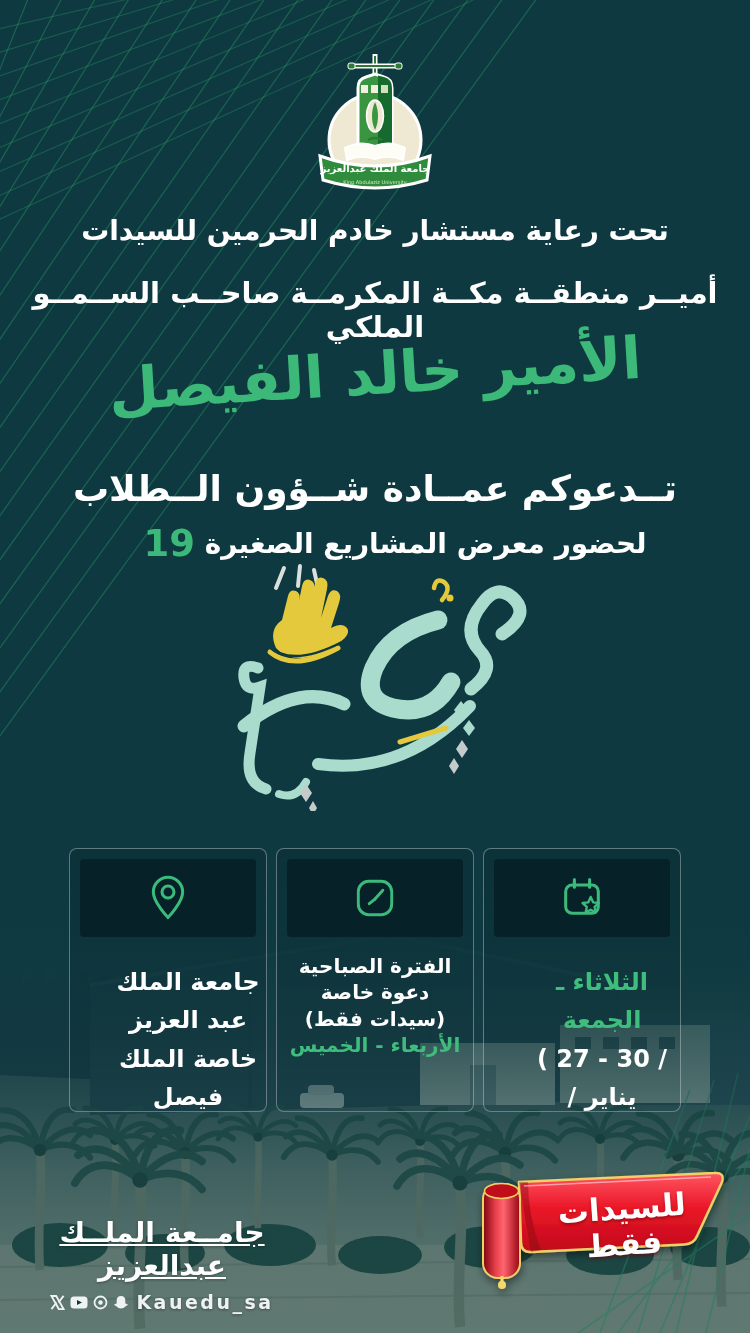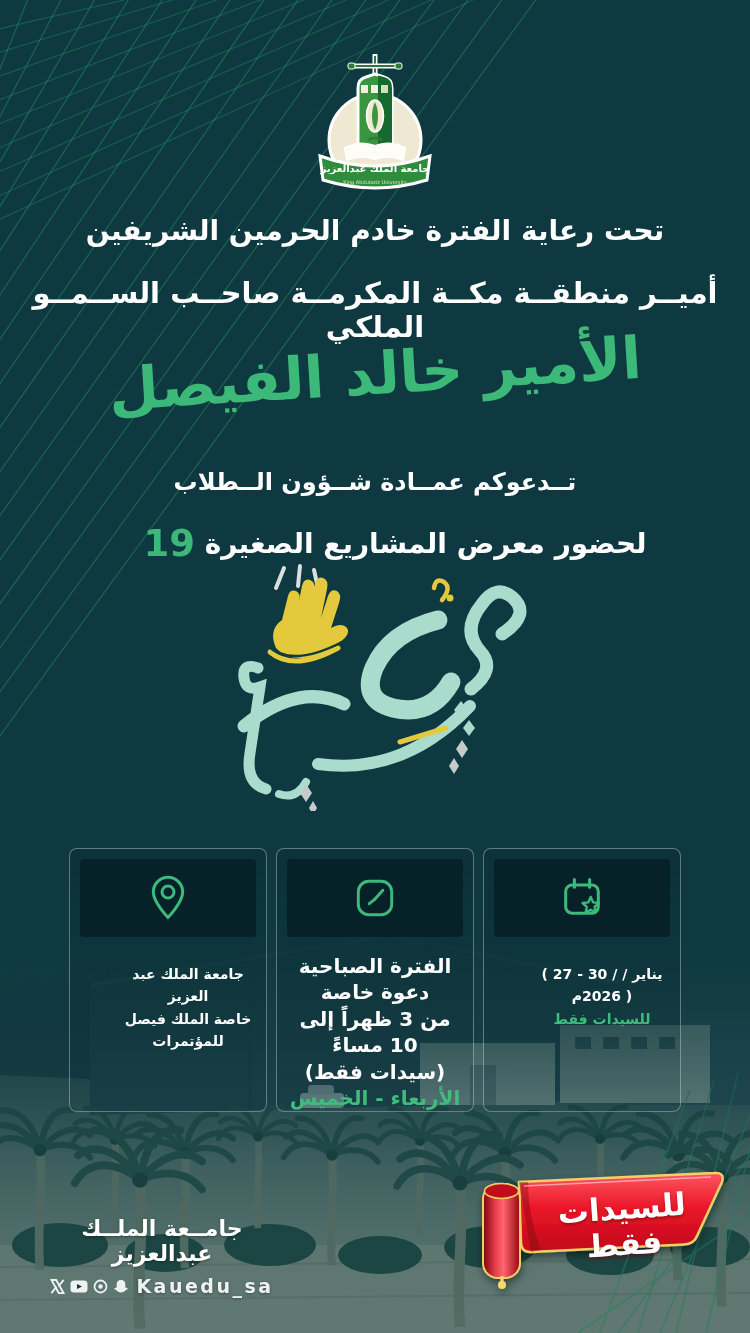--- a/index.html
+++ b/index.html
@@ -16,21 +16,21 @@
   .hero-line{
     position:absolute;left:0;width:750px;text-align:center;color:#ffffff;
     font-weight:700;letter-spacing:0;
   }
   .line1{top:214px;font-size:28px;}
   .line2{top:276px;font-size:29px;}
   .prince{
     top:340px;font-size:58px;color:#3cb878;transform:rotate(-3.5deg);
     font-weight:700;
   }
-  .line3{top:468px;font-size:24px;}
+  .line3{top:468px;font-size:36px;}
   .line4{top:522px;font-size:28px;padding-left:20px;}
   .line4 .num{color:#3cb878;font-size:37px;vertical-align:-3px;font-weight:700;}
 
   
   .cards{
     position:absolute;top:848px;right:69px;width:612px;height:264px;
     display:flex;flex-direction:row;gap:9px;
   }
   .card{
     width:198px;height:264px;box-sizing:border-box;
@@ -40,28 +40,28 @@
   }
   .card-head{
     margin:10px;height:78px;border-radius:4px;
     background:rgba(6,31,37,.88);
     display:flex;align-items:center;justify-content:center;
   }
   .card-body{padding:6px 6px 0 6px;text-align:center;}
   .card-line{font-size:20px;font-weight:700;color:#ffffff;line-height:1.32;}
   .card-line.green{color:#3fbd7d;}
   .card.loc .card-body,.card.dates .card-body{padding-top:16px;}
-  .card.loc .card-line,.card.dates .card-line{line-height:1.6;font-size:14px;margin-left:40px;}
+  .card.loc .card-line,.card.dates .card-line{line-height:1.6;font-size:24px;margin-left:40px;}
 
   
   .footer{
     position:absolute;top:1216px;left:52px;width:220px;text-align:center;
     color:#ffffff;direction:rtl;
   }
-  .footer .univ{font-size:22px;font-weight:700;text-shadow:0 1px 3px rgba(0,0,0,.35);}
+  .footer .univ{font-size:28px;font-weight:700;text-shadow:0 1px 3px rgba(0,0,0,.35);text-decoration:underline;}
   .footer .handle-row{
     direction:ltr;margin-top:9px;display:flex;align-items:center;justify-content:center;gap:7px;text-align:right;
   }
   .footer .handle{
     font-size:19px;font-weight:700;letter-spacing:2.5px;color:#eef3f1;
     text-shadow:0 1px 3px rgba(0,0,0,.35);
   }
   .soc{display:flex;align-items:center;gap:5px;}
 
   
@@ -203,21 +203,21 @@
     <rect x="81" y="33" width="7" height="8" fill="#cfe0bb"></rect>
     <ellipse cx="75" cy="64" rx="8.5" ry="16" fill="#efe9d4" stroke="#ffffff" stroke-width="1.5"></ellipse>
     <path d="M75 50 C 71 58 71 70 75 78 C 79 70 79 58 75 50 Z" fill="#39953f"></path>
     <path d="M68 88 Q75 84 82 88" stroke="#2c7a35" stroke-width="2.5" fill="none"></path>
     <path d="M45 96 Q60 88 75 94 Q90 88 105 96 L103 108 Q90 102 75 107 Q60 102 47 108 Z" fill="#fdfdf6" stroke="#ffffff" stroke-width="2"></path>
     <path d="M20 104 Q75 124 130 104 L127 128 Q75 144 23 128 Z" fill="#2f8c3c" stroke="#ffffff" stroke-width="3"></path>
     <text x="75" y="120" text-anchor="middle" font-size="10" font-weight="bold" fill="#ffffff">جامعة الملك عبدالعزيز</text>
     <text x="75" y="132" text-anchor="middle" font-size="5" fill="#d9e8c9">King Abdulaziz University</text>
   </svg>
 
-  <div class="hero-line line1">تحت رعاية الفترة خادم الحرمين الشريفين</div>
+  <div class="hero-line line1">تحت رعاية مستشار خادم الحرمين للسيدات</div>
   <div class="hero-line line2">أميــر منطقــة مكــة المكرمــة صاحــب الســمــو الملكي</div>
   <div class="hero-line prince">الأمير خالد الفيصل</div>
   <div class="hero-line line3">تــدعوكم عمــادة شــؤون الــطلاب</div>
   <div class="hero-line line4">
     <span>لحضور معرض المشاريع الصغيرة</span>
     <span class="num">19</span>
   </div>
 
   <svg class="abs" style="top:556px;left:210px" width="330" height="255" viewBox="0 0 330 255">
     <g stroke="#d9e0de" stroke-width="4" stroke-linecap="round">
@@ -261,37 +261,37 @@
       <div class="card-head">
         <svg width="50" height="50" viewBox="0 0 46 46">
           <rect x="8" y="11" width="30" height="26" rx="6" fill="none" stroke="#3cba7c" stroke-width="2.8"></rect>
           <line x1="16" y1="6" x2="16" y2="13" stroke="#3cba7c" stroke-width="2.8" stroke-linecap="round"></line>
           <line x1="30" y1="6" x2="30" y2="13" stroke="#3cba7c" stroke-width="2.8" stroke-linecap="round"></line>
           <path d="M31 22 L33.2 27 L38.5 27.6 L34.6 31.2 L35.6 36.4 L31 33.8 L26.4 36.4 L27.4 31.2 L23.5 27.6 L28.8 27 Z" fill="#07242a" stroke="#3cba7c" stroke-width="2.2" stroke-linejoin="round"></path>
         </svg>
       </div>
       <div class="card-body">
 
+      <div class="card-line green">الثلاثاء ـ الجمعة</div>
           <div class="card-line white" dir="ltr">( 27 - 30 / يناير / 2026م )</div>
           <div class="card-line green">للسيدات فقط</div>
         </div>
     </div>
 
     <div class="card times">
       <div class="card-head">
         <svg width="48" height="48" viewBox="0 0 46 46">
           <rect x="7" y="7" width="32" height="32" rx="10" fill="none" stroke="#3cba7c" stroke-width="2.8"></rect>
           <line x1="23" y1="24" x2="30.5" y2="15.5" stroke="#3cba7c" stroke-width="2.8" stroke-linecap="round"></line>
           <line x1="23" y1="24" x2="17.5" y2="28.5" stroke="#3cba7c" stroke-width="2.8" stroke-linecap="round"></line>
         </svg>
       </div>
       <div class="card-body">
 
           <div class="card-line white">الفترة الصباحية دعوة خاصة</div>
-          <div class="card-line white">من 3 ظهراً إلى 10 مساءً</div>
           <div class="card-line white">(سيدات فقط)</div>
           <div class="card-line green">الأربعاء - الخميس</div>
         </div>
     </div>
 
     <div class="card loc">
       <div class="card-head">
         <svg width="50" height="50" viewBox="0 0 46 46">
           <path d="M23 41 C23 41 9.5 27 9.5 17.5 A13.5 13.5 0 0 1 36.5 17.5 C36.5 27 23 41 23 41 Z" fill="none" stroke="#3cba7c" stroke-width="2.8" stroke-linejoin="round"></path>
           <circle cx="23" cy="17.5" r="5.5" fill="none" stroke="#3cba7c" stroke-width="2.8"></circle>

